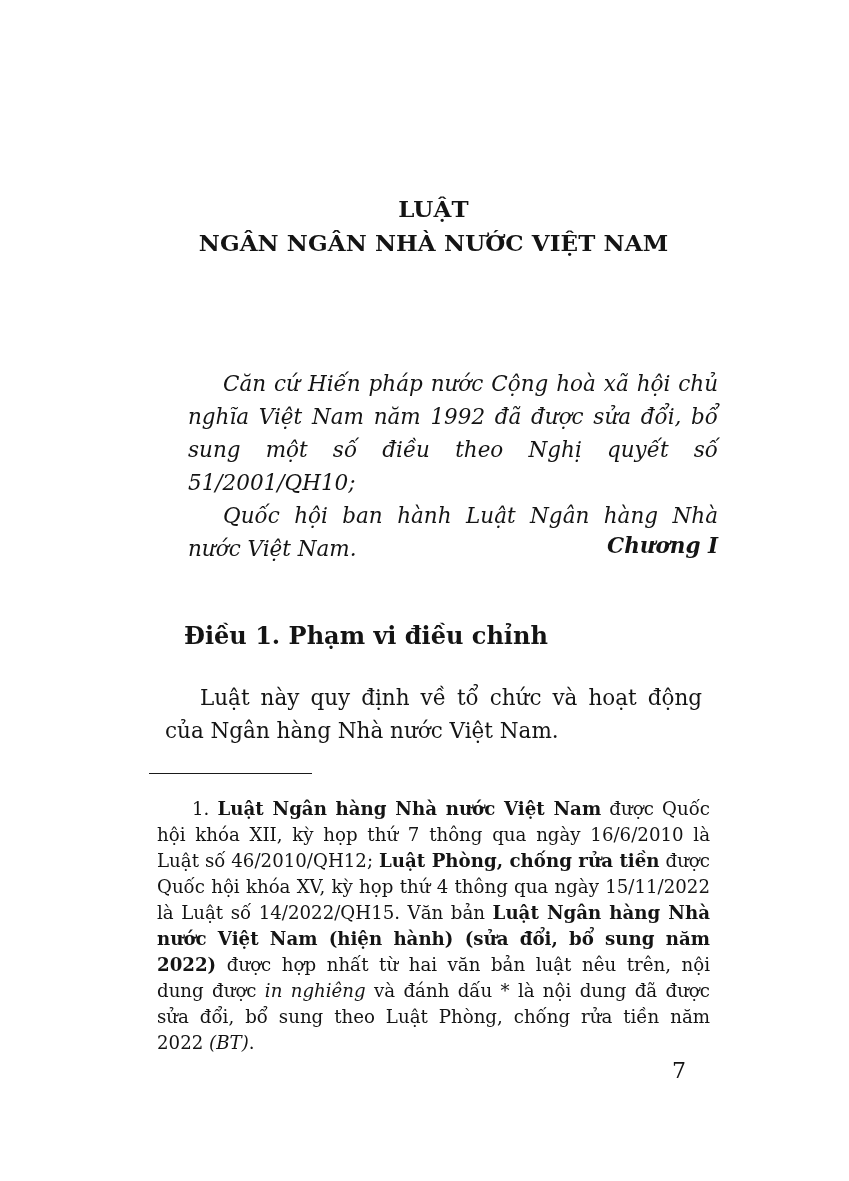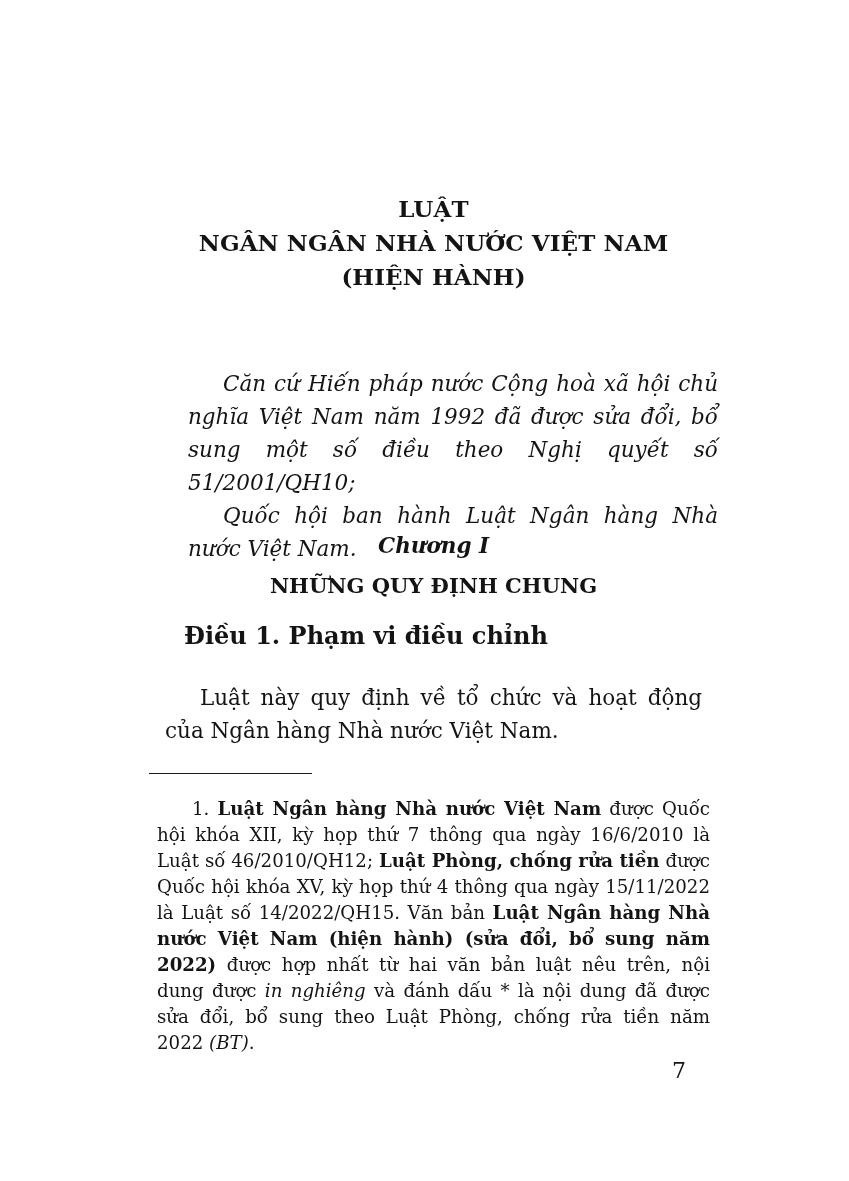--- a/index.html
+++ b/index.html
@@ -12,21 +12,21 @@
   .col { position: absolute; left: 137px; width: 569px; }
 
   .title-block { top: 192px; text-align: center; font-weight: bold; font-size: 23px; line-height: 34px; letter-spacing: 0.1px; }
   .title-block div { white-space: nowrap; }
   .title-block sup { font-size: 14px; vertical-align: top; position: relative; top: -4px; }
 
   .preamble { top: 367px; font-style: italic; font-size: 21.5px; line-height: 33px; text-align: justify; }
   .preamble p { margin: 0; text-indent: 35px; text-align-last: left; }
   .preamble p.just { text-align: justify; margin-left: 39px; }
 
-  .chapter { top: 530px; text-align: center; font-weight: bold; font-style: italic; font-size: 21.5px; line-height: 32px; }
+  .chapter { top: 530px; text-align: right; font-weight: bold; font-style: italic; font-size: 21.5px; line-height: 32px; }
   .chapter-title { top: 570px; text-align: center; font-weight: bold; font-size: 21px; line-height: 32px; }
 
   .article { top: 620px; font-weight: bold; font-size: 24px; line-height: 32px; text-indent: 35px; }
   .article-body { top: 665px; font-size: 21.5px; line-height: 33px; }
   .article-body p { margin: 16px; text-indent: 35px; text-align: justify; }
 
   .rule { position: absolute; left: 137px; top: 773px; width: 163px; height: 0; border-top: 1.5px solid #1a1a1a; }
 
   .footnote { top: 788px; font-size: 18.2px; line-height: 26px; text-align: justify; }
   .footnote p { margin: 8px; text-indent: 35px; }
@@ -36,30 +36,28 @@
   .page-number { position: absolute; left: 660px; top: 1057px; font-size: 22px; line-height: 28px; }
 </style>
 </head>
 <body>
 
 <div class="page">
 
   <div class="col title-block">
     <div>LUẬT</div>
     <div>NGÂN NGÂN NHÀ NƯỚC VIỆT NAM</div>
-    <div>(HIỆN HÀNH)</div>
   </div>
 
   <div class="col preamble">
     <p class="just">Căn cứ Hiến pháp nước Cộng hoà xã hội chủ nghĩa Việt Nam năm 1992 đã được sửa đổi, bổ sung một số điều theo Nghị quyết số 51/2001/QH10;</p>
     <p class="just">Quốc hội ban hành Luật Ngân hàng Nhà nước Việt Nam.</p>
   </div>
 
   <div class="col chapter">Chương I</div>
-  <div class="col chapter-title">NHỮNG QUY ĐỊNH CHUNG</div>
 
   <div class="col article">Điều 1. Phạm vi điều chỉnh</div>
   <div class="col article-body">
     <p>Luật này quy định về tổ chức và hoạt động của Ngân hàng Nhà nước Việt Nam.</p>
   </div>
 
   <div class="rule"></div>
 
   <div class="col footnote">
     <p><span>1.</span> <b>Luật Ngân hàng Nhà nước Việt Nam</b><span> được Quốc hội khóa XII, kỳ họp thứ 7 thông qua ngày 16/6/2010 là Luật số 46/2010/QH12; </span><b>Luật Phòng, chống rửa tiền</b><span> được Quốc hội khóa XV, kỳ họp thứ 4 thông qua ngày 15/11/2022 là Luật số 14/2022/QH15. Văn bản </span><b>Luật Ngân hàng Nhà nước Việt Nam (hiện hành) (sửa đổi, bổ sung năm 2022)</b><span> được hợp nhất từ hai văn bản luật nêu trên, nội dung được </span><i>in nghiêng</i><span> và đánh dấu * là nội dung đã được sửa đổi, bổ sung theo Luật Phòng, chống rửa tiền năm 2022 </span><i>(BT)</i><span>.</span></p>

